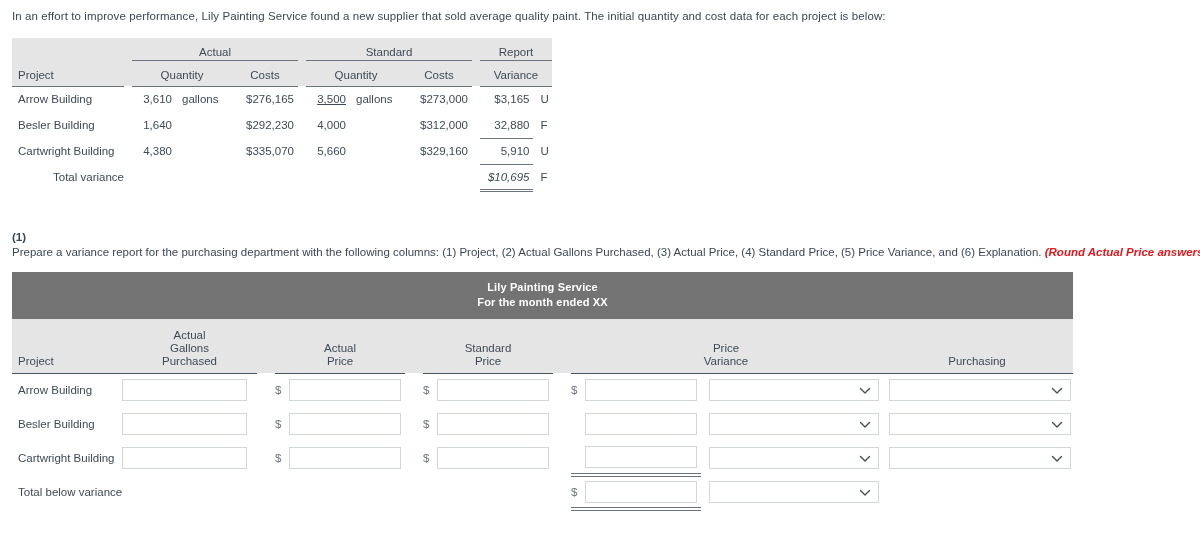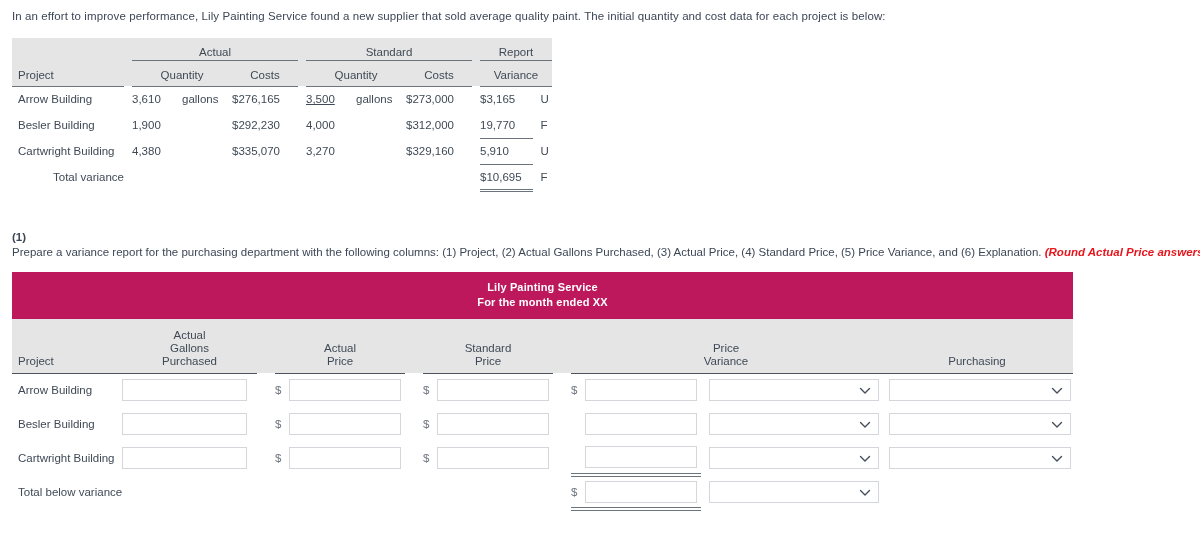--- a/index.html
+++ b/index.html
@@ -45,28 +45,29 @@
     padding-bottom: 5px !important;
     border-bottom: 1.5px solid #6b737d;
     text-align: center;
   }
   .dt-colhead.left { text-align: left; padding-left: 6px !important; }
   .dt-spacer { background: #e5e5e5; width: 8px; }
 
   .data-table tbody td { height: 26px; vertical-align: middle; }
   .cell-label { text-align: left; padding-left: 6px !important; white-space: nowrap; }
   .cell-label.indent { padding-left: 20px !important; text-align: right; }
-  .cell-num { padding-right: 4px !important; white-space: nowrap; }
+  .cell-num { text-align: right; padding-right: 4px !important; white-space: nowrap; }
   .cell-unit { text-align: left; padding-left: 6px !important; white-space: nowrap; }
   .cell-uf { text-align: left; padding-left: 7px !important; width: 18px; }
 
   .rule-top { border-top: 1.2px solid #6b737d; margin-top: 38px; }
   td.tot-val {
     border-top: 1.2px solid #6b737d;
     border-bottom: 3px double #6b737d;
+    font-style: italic;
   }
 
   
   .q-num {
     position: absolute; left: 12px; top: 231px;
     font-size: 11.5px; font-weight: bold; color: #3c4756;
   }
   .q-text {
     position: absolute; left: 12px; top: 246px;
     font-size: 11.5px; color: #3c4756; white-space: nowrap;
@@ -74,21 +75,21 @@
   .q-hint {
     color: #e8141c; font-style: italic; font-weight: bold;
   }
 
   
   .report {
     position: absolute; left: 12px; top: 272px;
     width: 1061px;
   }
   .banner {
-    background: #be185d;
+    background: #737373;
     color: #ffffff;
     text-align: center;
     padding: 8px 0 9px 0;
     font-size: 11px;
     font-weight: bold;
     line-height: 15px;
     letter-spacing: .15px;
   }
   .form-table {
     width: 1061px;
@@ -195,40 +196,40 @@
         <td class="cell-unit" style="width:56px;">gallons</td>
         <td class="cell-num">$273,000</td>
         <td></td>
         <td class="cell-num" style="width:52px;">$3,165</td>
         <td class="cell-uf">U</td>
       </tr>
 
       <tr>
         <td class="cell-label">Besler Building</td>
         <td></td>
-        <td class="cell-num">1,900</td>
+        <td class="cell-num">1,640</td>
         <td class="cell-unit"></td>
         <td class="cell-num">$292,230</td>
         <td></td>
         <td class="cell-num">4,000</td>
         <td class="cell-unit"></td>
         <td class="cell-num">$312,000</td>
         <td></td>
-        <td class="cell-num">19,770</td>
+        <td class="cell-num">32,880</td>
         <td class="cell-uf">F</td>
       </tr>
 
       <tr>
         <td class="cell-label">Cartwright Building</td>
         <td></td>
         <td class="cell-num">4,380</td>
         <td class="cell-unit"></td>
         <td class="cell-num">$335,070</td>
         <td></td>
-        <td class="cell-num">3,270</td>
+        <td class="cell-num">5,660</td>
         <td class="cell-unit"></td>
         <td class="cell-num">$329,160</td>
         <td></td>
         <td class="cell-num rule-top">5,910</td>
         <td class="cell-uf">U</td>
       </tr>
 
       <tr>
         <td class="cell-label indent">Total variance</td>
         <td></td>

